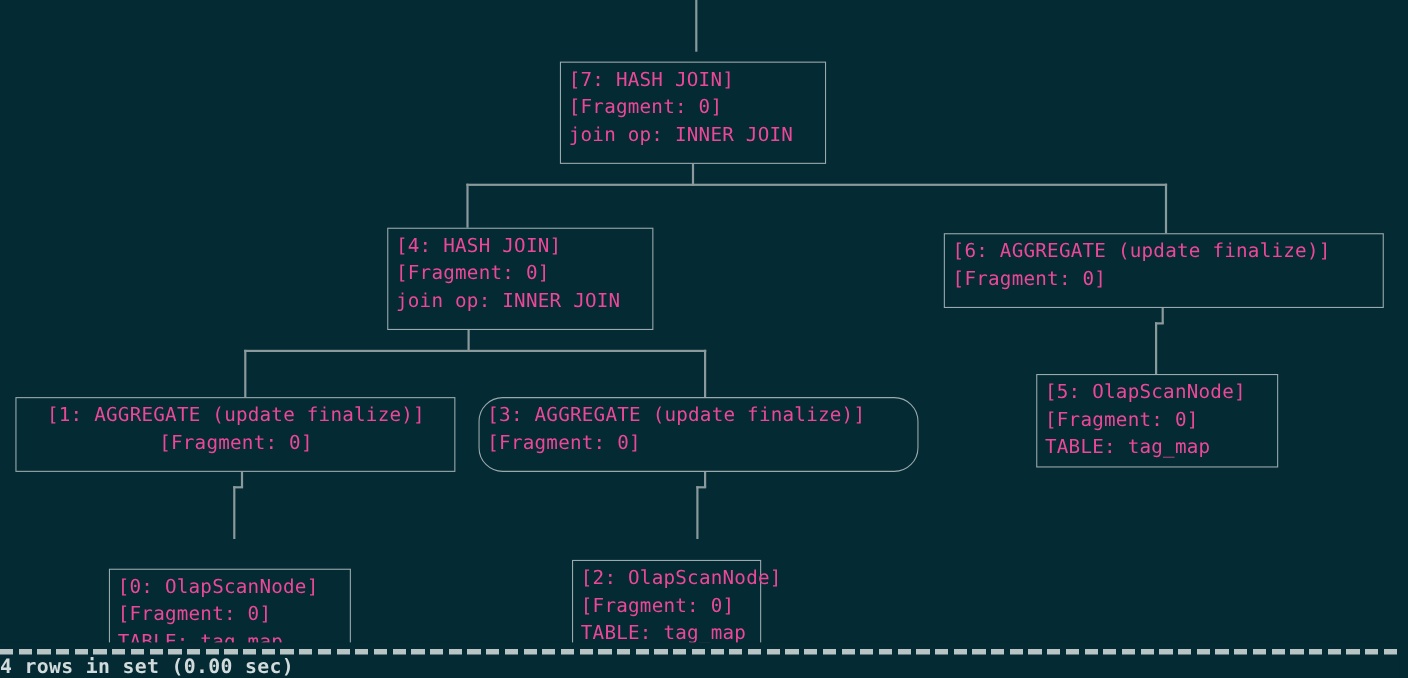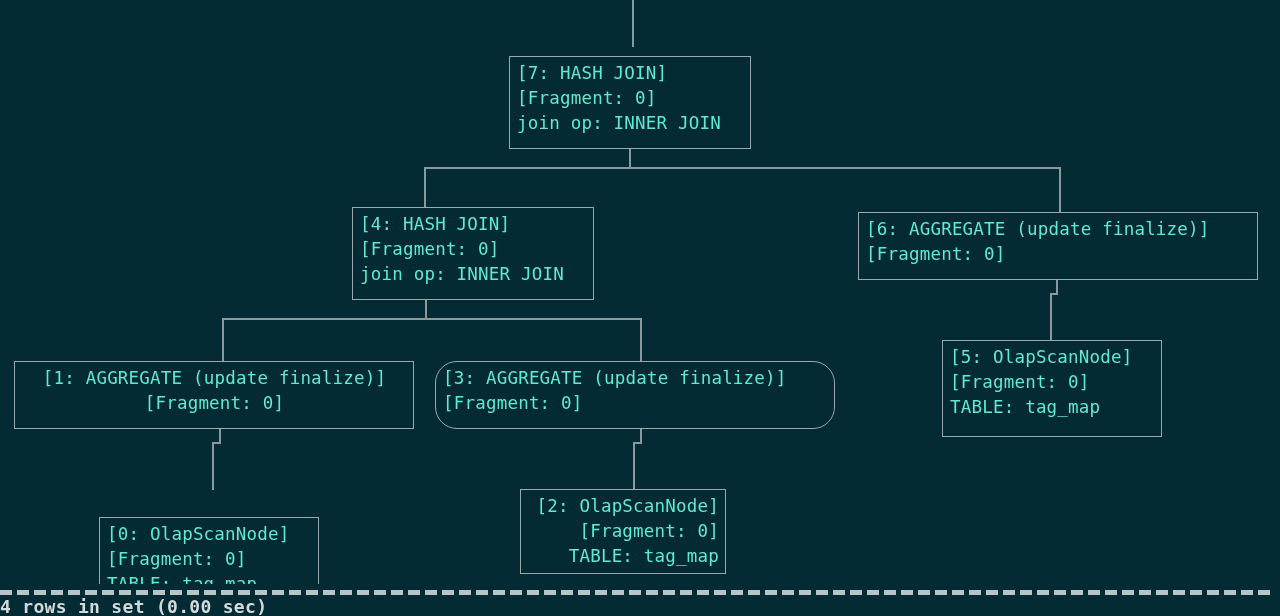--- a/index.html
+++ b/index.html
@@ -35,21 +35,21 @@
   
   .plan-node {
     position: absolute;
     border: 1px solid #9aa9ab;
     background: #042a33;
     padding: 4px 6px 5px 7px;
     line-height: 25px;
     white-space: pre;
     font-size: 17.5px;
     letter-spacing: 0.2px;
-    color: #5eead4;
+    color: #ec4899;
   }
   .plan-node .line {
     display: block;
     white-space: pre;
   }
 
   
   .conn {
     position: absolute;
     background: #8a999b;
@@ -114,23 +114,23 @@
       <div class="conn h" style="left: 212px; top: 442px; width: 9px; background: rgb(138, 153, 155);"></div>
       <div class="conn v" style="left: 212px; top: 442px; height: 48px; background: rgb(138, 153, 155);"></div>
       <div class="conn v" style="left: 640px; top: 429px; height: 14px; background: rgb(138, 153, 155);"></div>
       <div class="conn h" style="left: 633px; top: 442px; width: 9px; background: rgb(138, 153, 155);"></div>
       <div class="conn v" style="left: 633px; top: 442px; height: 48px; background: rgb(138, 153, 155);"></div>
       <div class="plan-node" style="left: 509px; top: 56px; width: 242px; height: 93px; border-color: rgb(154, 169, 171);"><span class="line">[7: HASH JOIN]</span><span class="line">[Fragment: 0]</span><span class="line">join op: INNER JOIN</span></div>
       <div class="plan-node" style="left: 305px; top: 207px; width: 242px; height: 93px; border-color: rgb(154, 169, 171); margin-left: 47px;"><span class="line">[4: HASH JOIN]</span><span class="line">[Fragment: 0]</span><span class="line">join op: INNER JOIN</span></div>
       <div class="plan-node" style="left: 858px; top: 212px; width: 400px; height: 68px; border-color: rgb(154, 169, 171);"><span class="line">[6: AGGREGATE (update finalize)]</span><span class="line">[Fragment: 0]</span></div>
       <div class="plan-node" style="left: 14px; top: 361px; width: 400px; height: 68px; border-color: rgb(154, 169, 171); text-align: center;"><span class="line">[1: AGGREGATE (update finalize)]</span><span class="line">[Fragment: 0]</span></div>
       <div class="plan-node" style="left: 435px; top: 361px; width: 400px; height: 68px; border-color: rgb(154, 169, 171); border-radius: 22px;"><span class="line">[3: AGGREGATE (update finalize)]</span><span class="line">[Fragment: 0]</span></div>
-      <div class="plan-node" style="left: 942px; top: 340px; width: 220px; height: 97px; border-color: rgb(154, 169, 171);"><span class="line">[5: OlapScanNode]</span><span class="line">[Fragment: 0]</span><span class="line">TABLE: tag_map</span></div>
+      <div class="plan-node" style="left: 942px; top: 340px; width: 220px; height: 85px; border-color: rgb(154, 169, 171);"><span class="line">[5: OlapScanNode]</span><span class="line">[Fragment: 0]</span><span class="line">TABLE: tag_map</span></div>
       <div class="plan-node" style="left: 99px; top: 517px; width: 220px; height: 98px; border-color: rgb(154, 169, 171);"><span class="line">[0: OlapScanNode]</span><span class="line">[Fragment: 0]</span><span class="line">TABLE: tag_map</span></div>
-      <div class="plan-node" style="left: 520px; top: 489px; width: 206px; height: 85px; border-color: rgb(154, 169, 171); text-align: right;"><span class="line">[2: OlapScanNode]</span><span class="line">[Fragment: 0]</span><span class="line">TABLE: tag_map</span></div>
+      <div class="plan-node" style="left: 520px; top: 509px; width: 172px; height: 85px; border-color: rgb(154, 169, 171);"><span class="line">[2: OlapScanNode]</span><span class="line">[Fragment: 0]</span><span class="line">TABLE: tag_map</span></div>
     </div>
 
   <div id="status-area">
     <div id="rule-line"></div>
     <div id="result-line">4 rows in set (0.00 sec)</div>
   </div>
 
 </div>
 
 </body></html>

